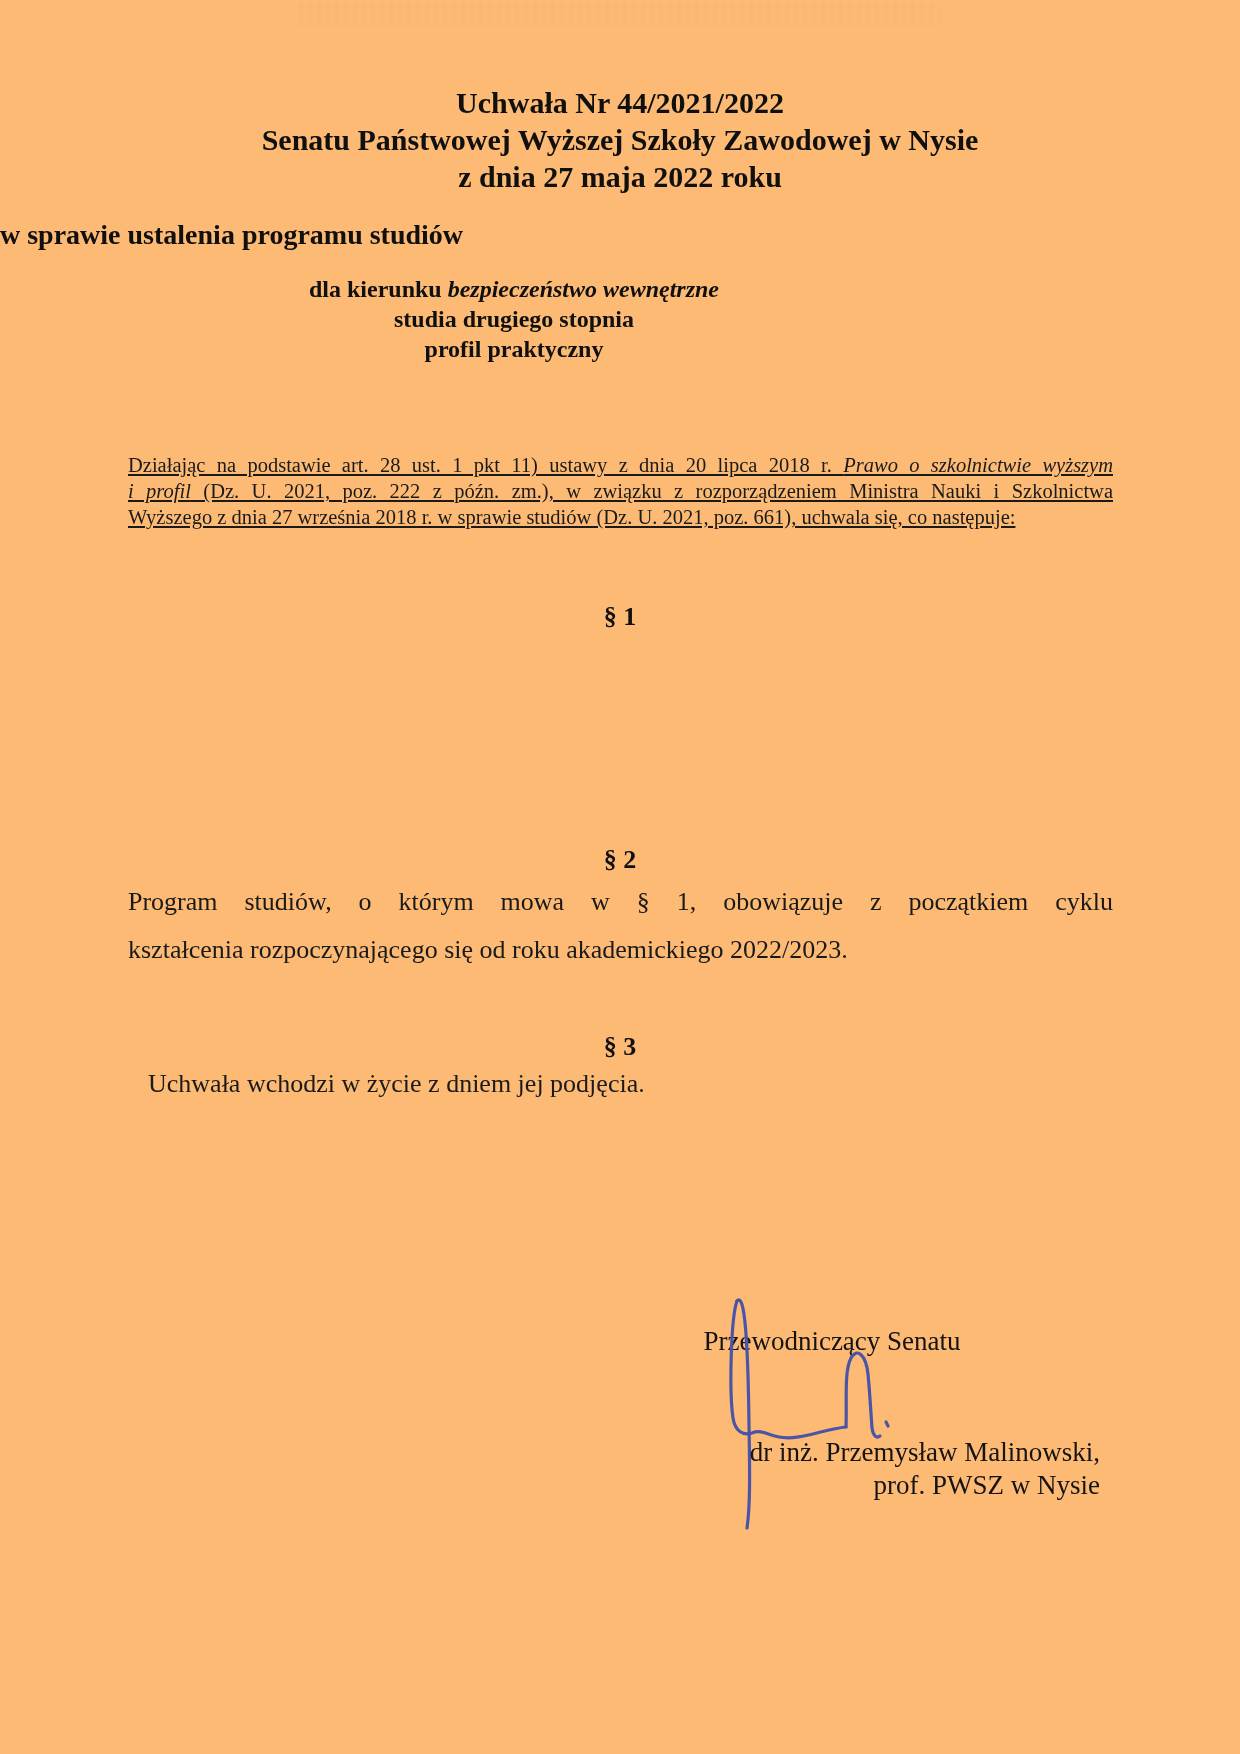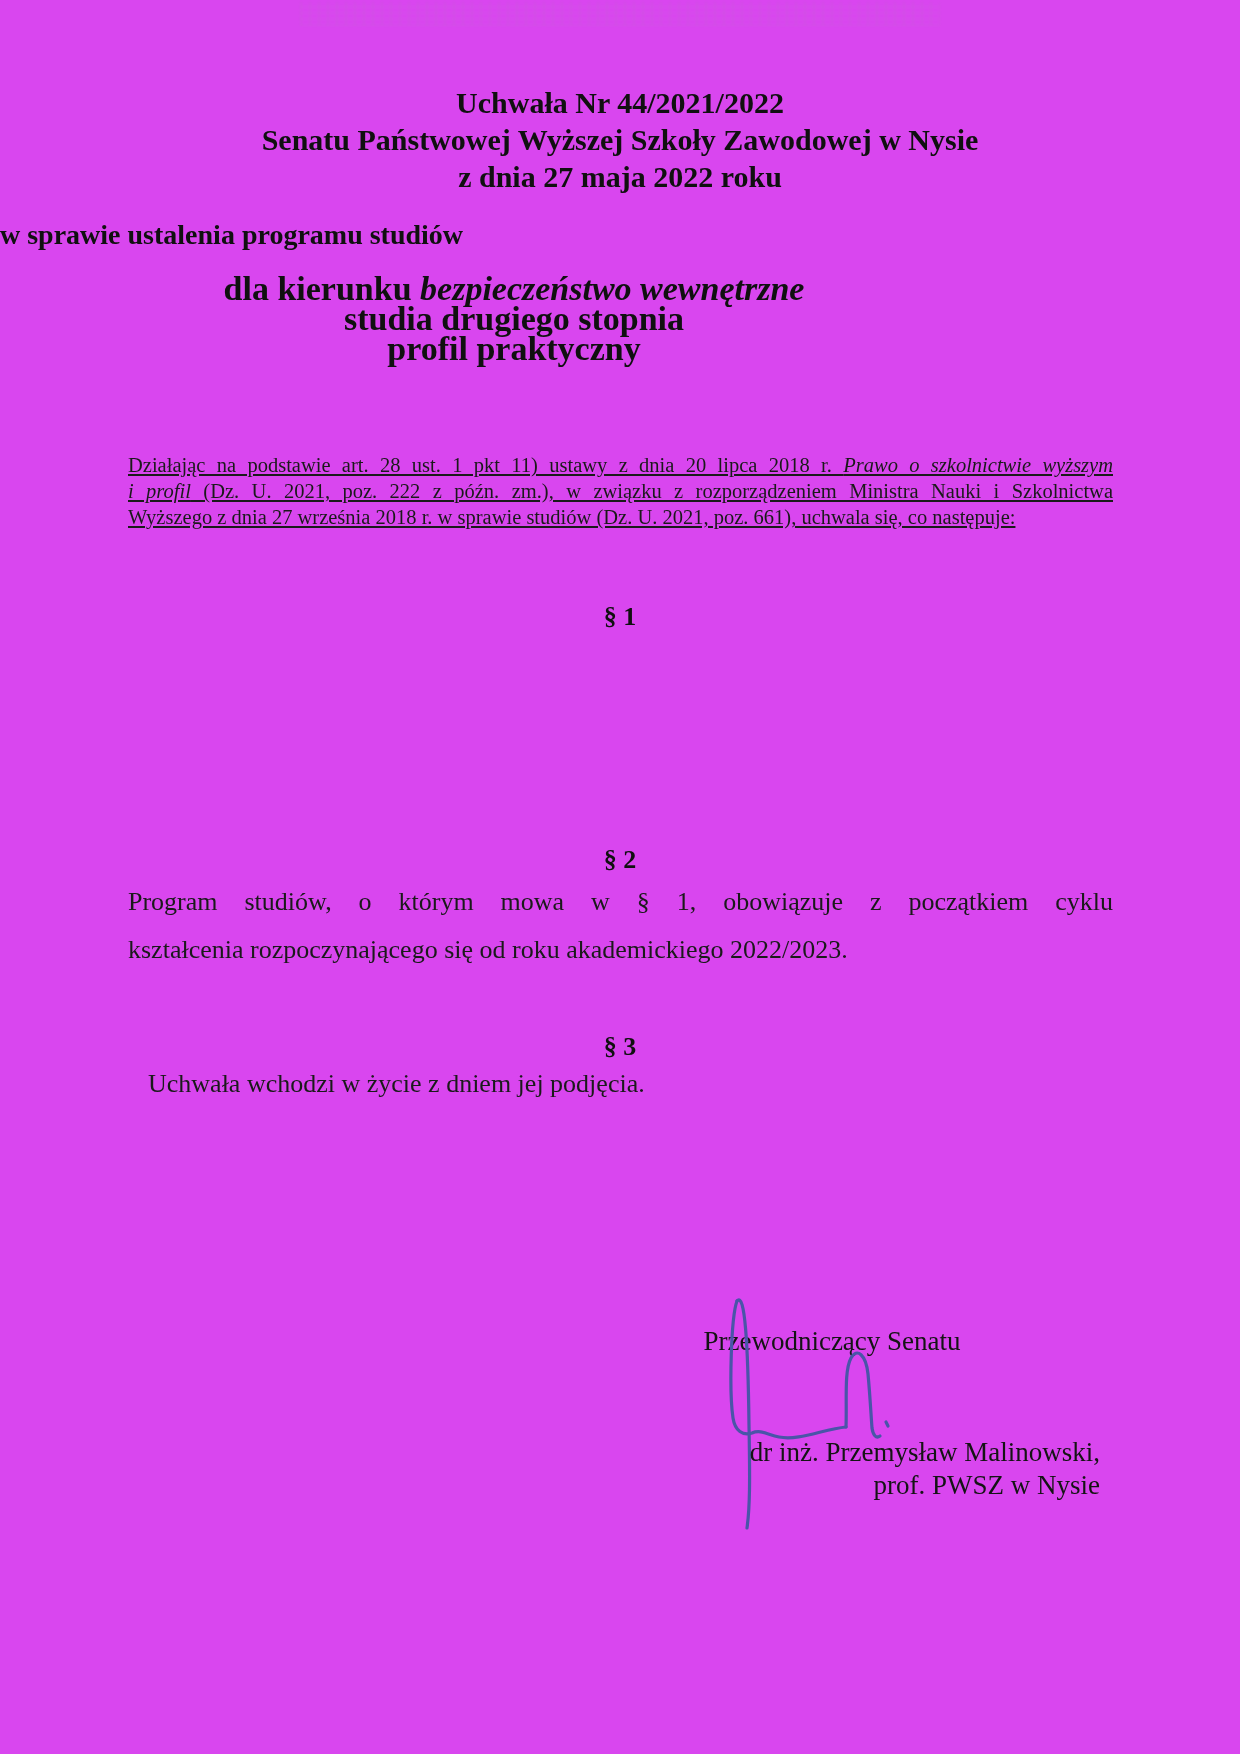--- a/index.html
+++ b/index.html
@@ -1,18 +1,18 @@
 <!DOCTYPE html>
 <html><head>
 <meta charset="utf-8">
 <style>
   html,body{margin:0;padding:0;background:#e8e8e8;}
   .page{
     position:relative;width:1240px;height:1754px;margin:0 auto;
-    background:#d946ef;overflow:hidden;
+    background:#fdba74;overflow:hidden;
     font-family:"Liberation Serif","DejaVu Serif",serif;
     color:#161616;
   }
   .abs{position:absolute;}
   
   .top-noise{
     left:300px;top:2px;width:640px;height:24px;
     background:
       repeating-linear-gradient(90deg, rgba(150,150,150,.55) 0 2px, transparent 2px 9px),
       repeating-linear-gradient(0deg, rgba(170,170,170,.35) 0 2px, transparent 2px 6px);
@@ -21,21 +21,21 @@
   .title-block{
     left:0;top:84px;width:1240px;text-align:center;
     font-weight:700;font-size:30px;line-height:37px;color:#101010;
   }
   .subject{
     left:0;top:219px;width:1240px;
     font-weight:700;font-size:28px;color:#101010;
   }
   .kierunek{
     left:0;top:274px;width:1028px;text-align:center;
-    font-weight:700;font-size:34px;line-height:30px;color:#101010;
+    font-weight:700;font-size:24px;line-height:30px;color:#101010;
   }
   .it{font-style:italic;}
   .legal{
     left:128px;top:452px;width:985px;
     font-size:20.5px;line-height:26px;color:#1a1a1a;text-decoration:underline;
   }
   .jline{text-align:justify;text-align-last:justify;}
   .sec-head{
     left:0;width:1240px;text-align:center;
     font-weight:700;font-size:26px;color:#101010;

